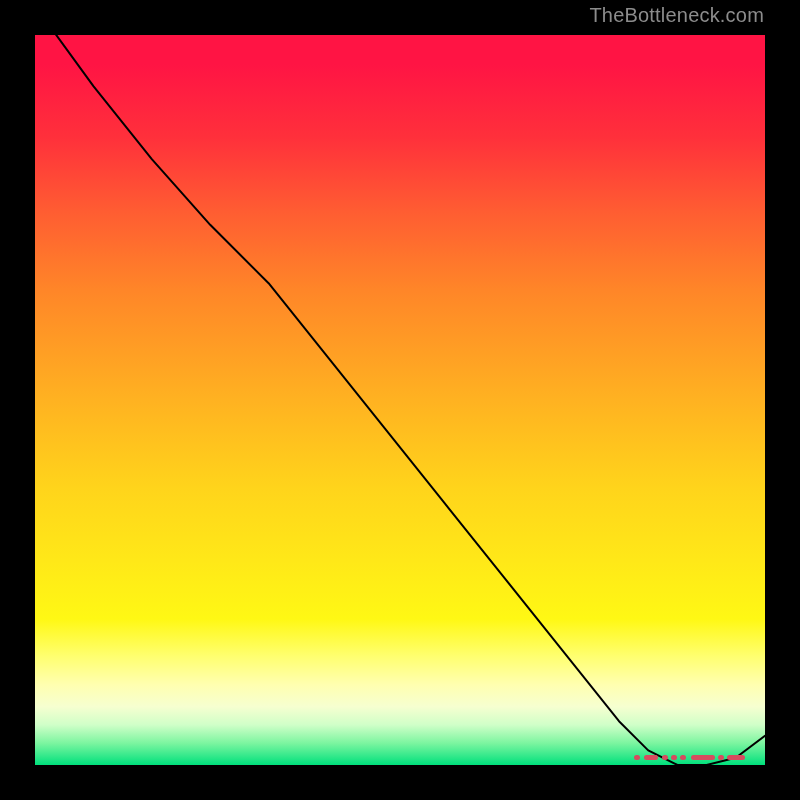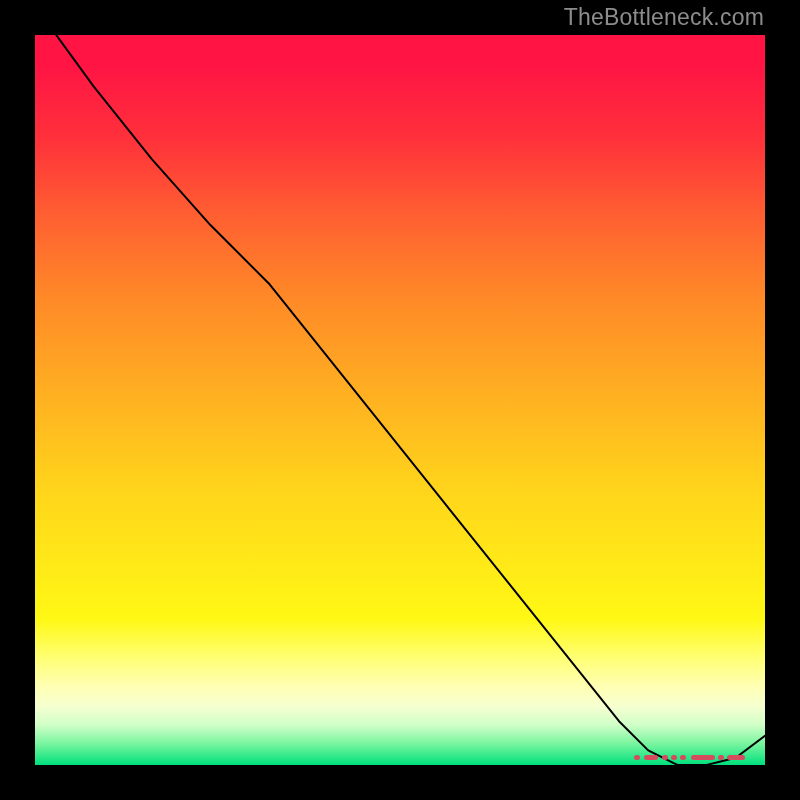--- a/index.html
+++ b/index.html
@@ -57,21 +57,21 @@
     position: absolute;
     height: 5px;
     background: #d64c5f;
     border-radius: 2.5px;
   }
   .attribution {
     position: absolute;
     top: 4px;
     right: 36px;
     color: #8c8c8c;
-    font-size: 23px;
+    font-size: 20px;
     letter-spacing: 0.2px;
     font-family: Arial, Helvetica, sans-serif;
   }
 </style>
 </head>
 <body>
 
 <div class="stage">
 
   <div class="attribution">TheBottleneck.com</div>

